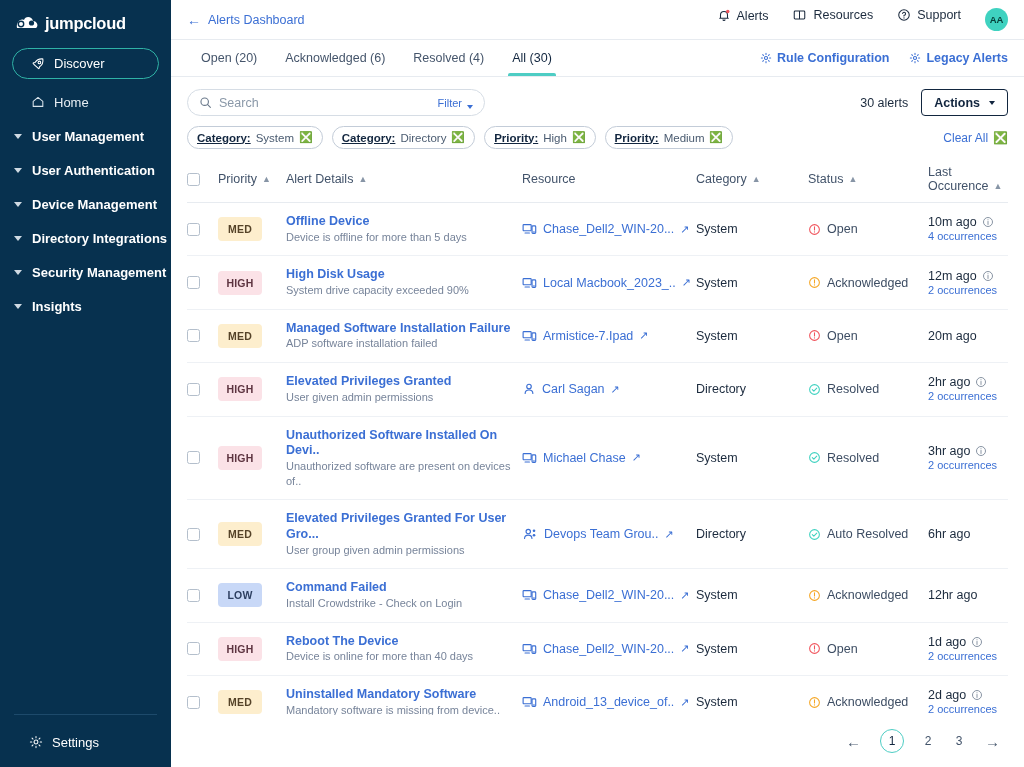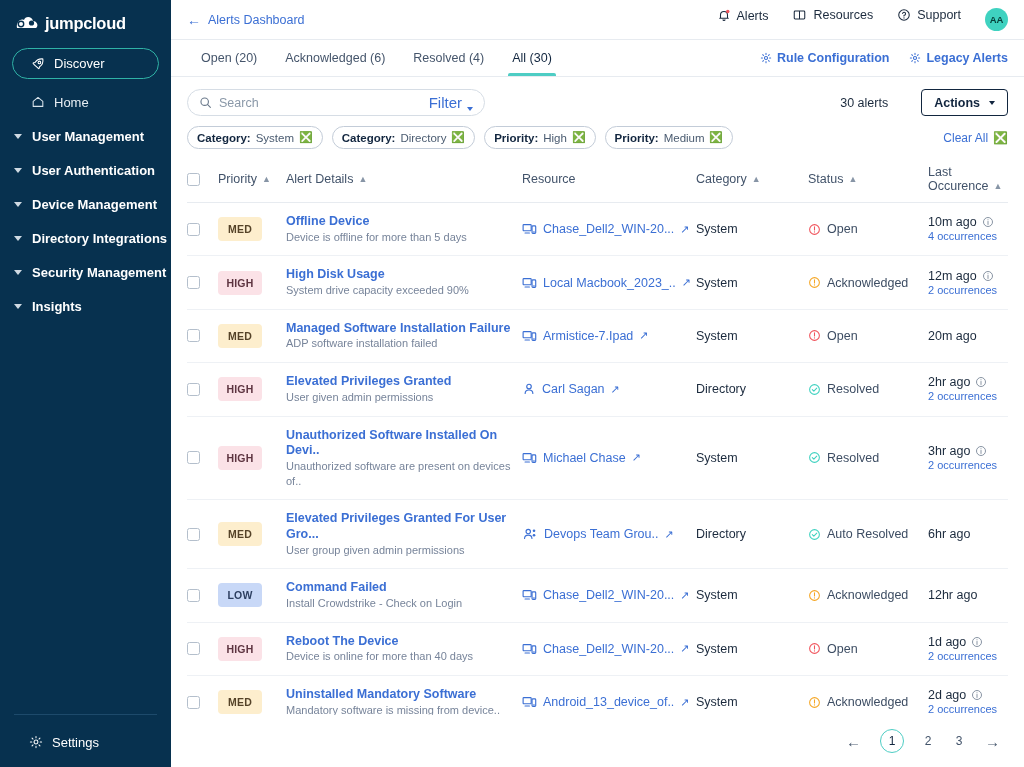--- a/index.html
+++ b/index.html
@@ -88,37 +88,37 @@
   }
   .tabbar-right { margin-left: auto; display: flex; align-items: center; gap: 20px; }
   .tb-link { display: flex; align-items: center; gap: 5px; color: #3b6fd4; font-size: 12.5px; cursor: pointer; font-weight: bold; }
 
   .toolbar { padding: 12px 16px 0 16px; display: flex; align-items: center; }
   .searchbox {
     width: 298px; height: 27px; border: 1px solid #d6dde5; border-radius: 14px;
     display: flex; align-items: center; padding: 0 11px; gap: 7px; background: #fff;
   }
   .searchbox .ph { color: #8a98a8; font-size: 12.5px; flex: 1; }
-  .filter-btn { color: #3b6fd4; font-size: 15px; display: flex; align-items: flex-end; gap: 5px; cursor: pointer; }
+  .filter-btn { color: #3b6fd4; font-size: 11px; display: flex; align-items: flex-end; gap: 5px; cursor: pointer; }
   .tri-down { width: 0; height: 0; border-left: 3.5px solid transparent; border-right: 3.5px solid transparent; border-top: 4.5px solid currentColor; }
   .toolbar-right { margin-left: auto; display: flex; align-items: center; gap: 13px; }
   .alerts-count { font-size: 12.5px; color: #1b2a3d; }
   .actions-btn {
     height: 27px; border: 1.5px solid #12263f; border-radius: 4px;
     display: flex; align-items: center; gap: 9px; padding: 0 12px;
-    font-size: 12.5px; font-weight: bold; color: #12263f; cursor: pointer; background: #fff; margin-left: 20px;
+    font-size: 12.5px; font-weight: bold; color: #12263f; cursor: pointer; background: #fff;
   }
 
   .chiprow { padding: 10px 16px 0 16px; display: flex; align-items: center; gap: 9px; }
   .chip {
     height: 23px; border: 1px solid #c3ccd8; border-radius: 12px;
     display: flex; align-items: center; gap: 5px; padding: 0 9px;
     font-size: 11.5px; color: #4a5b70; cursor: pointer; background: #fff;
   }
-  .chip b { color: #12263f; font-weight: bold; }
+  .chip b { color: #12263f; font-weight: bold; text-decoration: underline; }
   .chip .x { color: #7f8d9e; font-size: 11px; }
   .clear-all { margin-left: auto; color: #3b6fd4; font-size: 12px; display: flex; align-items: center; gap: 5px; cursor: pointer; }
 
   
   .table-wrap { flex: 1; overflow: hidden; padding: 0 16px; min-height: 0; }
   table { width: 100%; border-collapse: collapse; table-layout: fixed; }
   thead th {
     text-align: left; font-size: 12.5px; font-weight: normal; color: #42536a;
     padding: 16px 0 9px 0; border-bottom: 1px solid #e7ebf0; vertical-align: middle;
   }

